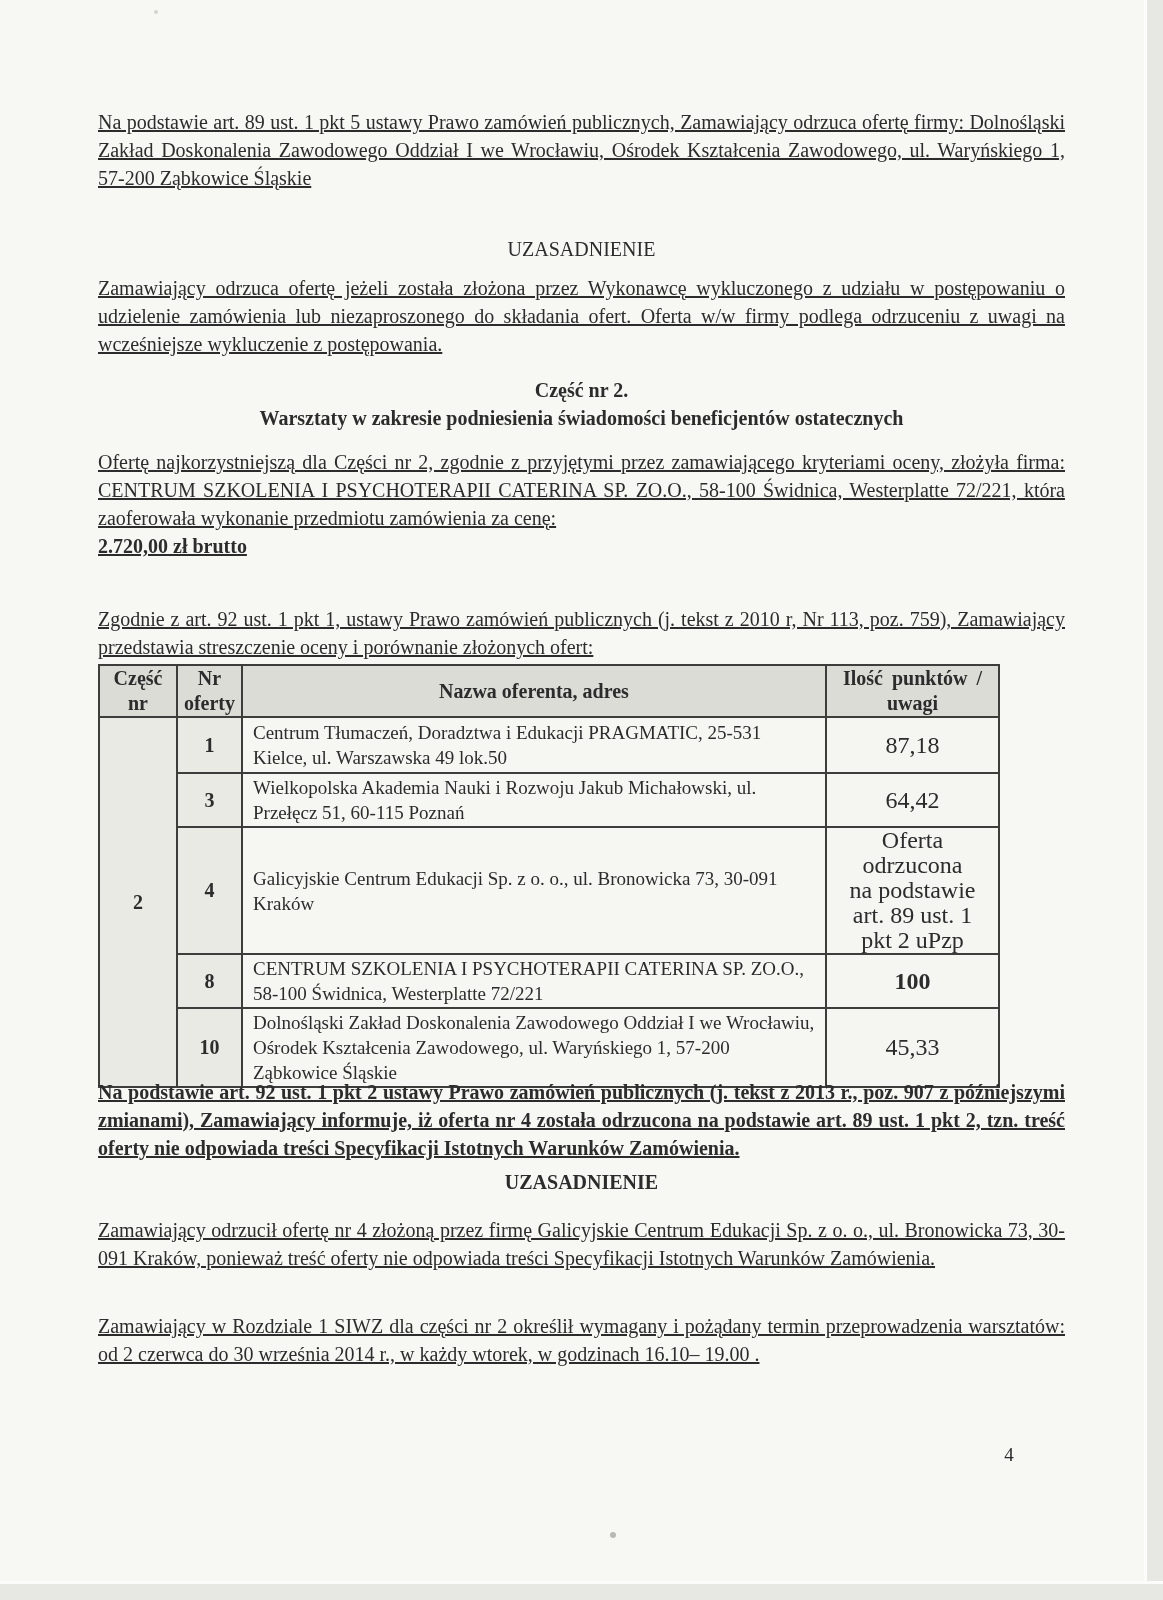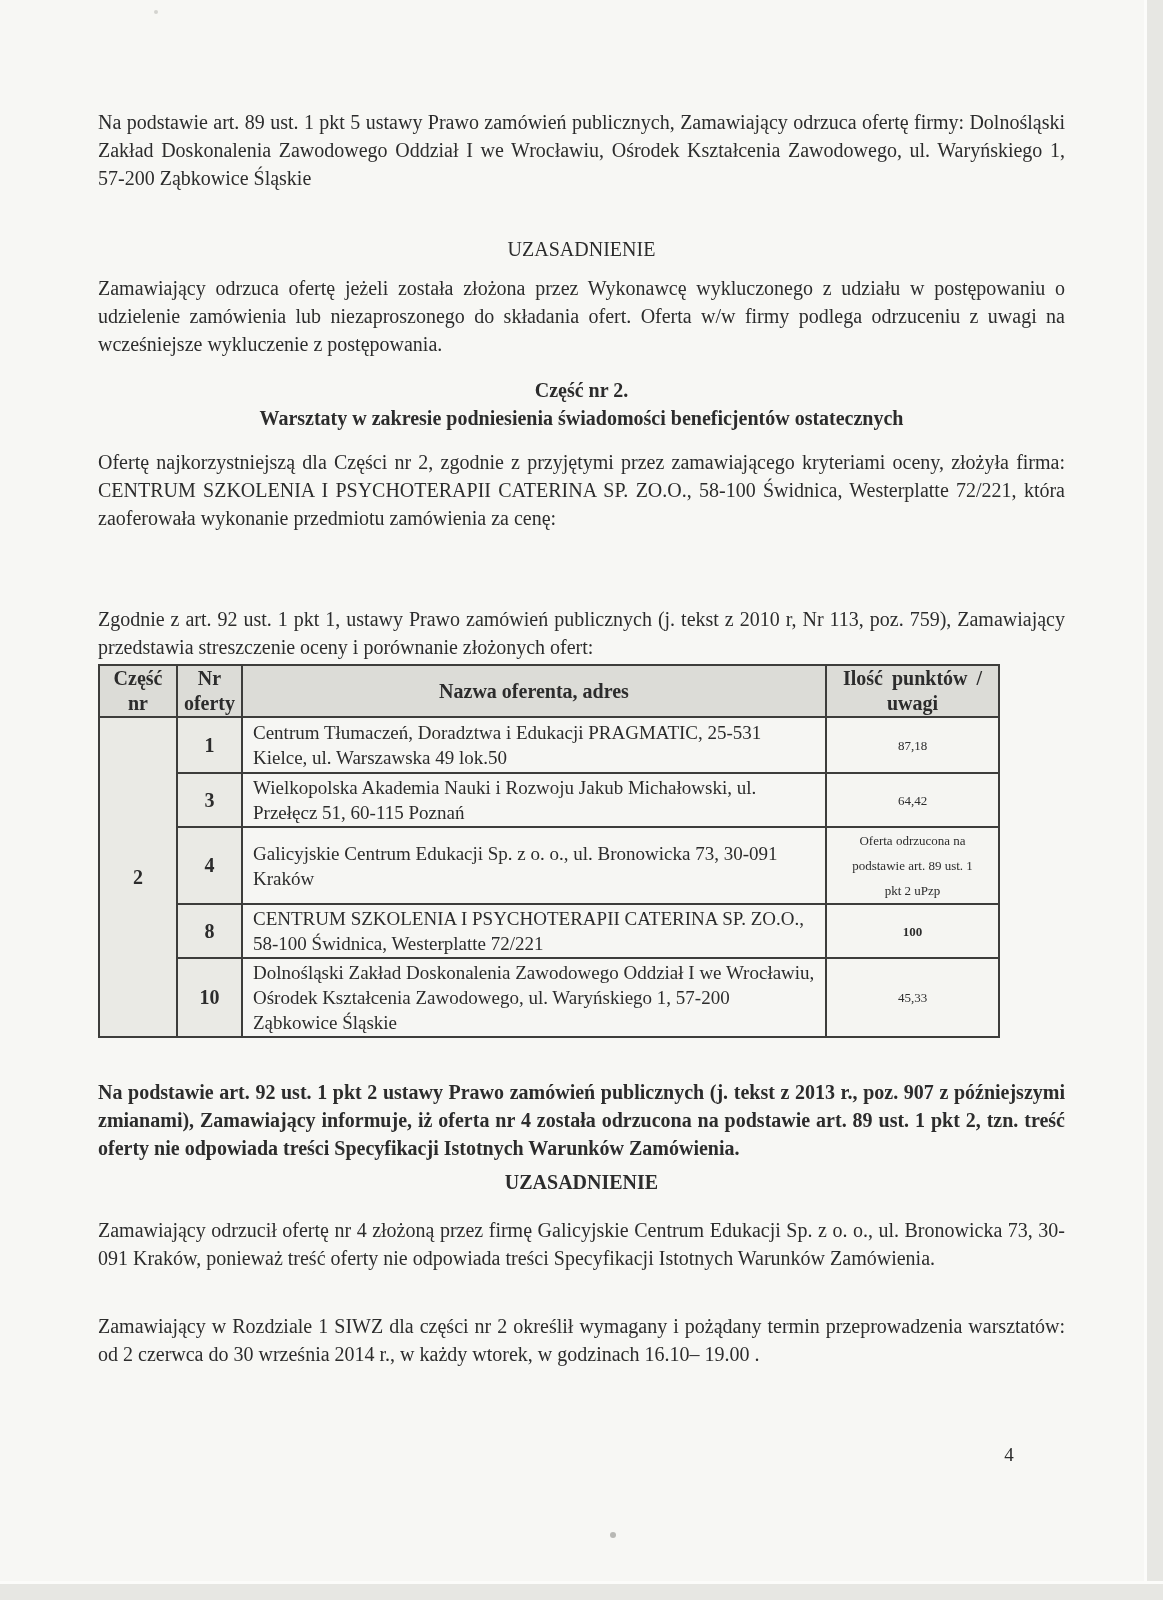--- a/index.html
+++ b/index.html
@@ -11,21 +11,21 @@
     color: #2c2c2c;
     overflow: hidden;
   }
   .block {
     position: absolute;
     left: 98px;
     width: 967px;
     font-size: 20px;
     line-height: 28px;
   }
-  .just   { text-align: justify; }
+  .just   { text-align: justify; text-decoration: underline; }
   .center { text-align: center; }
   .bold   { font-weight: bold; }
   .price-line { display: block; font-weight: bold; }
 
   
   .tbl-wrap { position: absolute; left: 98px; top: 664px; }
   table.results {
     border-collapse: collapse;
     table-layout: fixed;
     width: 900px;
@@ -55,21 +55,21 @@
   }
   td.cell-name {
     font-size: 19px;
     line-height: 25px;
     vertical-align: middle;
     text-align: left;
     background: #f6f6f3;
     padding: 1px 10px;
   }
   td.cell-points {
-    font-size: 13px;
+    font-size: 24px;
     line-height: 25px;
     text-align: center;
     vertical-align: middle;
     background: #f5f5f2;
     padding: 0 22px;
   }
   td.points-bold { font-weight: bold; }
 
   
   .edge-right  { position: absolute; top: 0; right: 0; width: 16px; height: 1600px; background: #e7e7e3; }
@@ -89,20 +89,21 @@
 <div class="block center" style="top:235px;">UZASADNIENIE</div>
 
 <p class="block just" style="top:264px;margin-top:10px;">Zamawiający odrzuca ofertę jeżeli została złożona przez Wykonawcę wykluczonego z udziału w postępowaniu o udzielenie zamówienia lub niezaproszonego do składania ofert. Oferta w/w firmy podlega odrzuceniu z uwagi na wcześniejsze wykluczenie z postępowania.</p>
 
 <div class="block center bold" style="top:376px;">Część nr 2.</div>
 
 <div class="block center bold" style="top:404px;">Warsztaty w zakresie podniesienia świadomości beneficjentów ostatecznych</div>
 
 <p class="block just" style="top:428px;">
   <span>Ofertę najkorzystniejszą dla Części nr 2, zgodnie z przyjętymi przez zamawiającego kryteriami oceny, złożyła firma: CENTRUM SZKOLENIA I PSYCHOTERAPII CATERINA SP. ZO.O., 58-100 Świdnica, Westerplatte 72/221, która zaoferowała wykonanie przedmiotu zamówienia za cenę:</span>
+  <span class="price-line">2.720,00 zł brutto</span>
 </p>
 
 <p class="block just" style="top:585px;">Zgodnie z art. 92 ust. 1 pkt 1, ustawy Prawo zamówień publicznych (j. tekst z 2010 r, Nr 113, poz. 759), Zamawiający przedstawia streszczenie oceny i porównanie złożonych ofert:</p>
 
 <div class="tbl-wrap">
   <table class="results">
     <colgroup>
       <col style="width:78px;">
       <col style="width:65px;">
       <col style="width:584px;">

